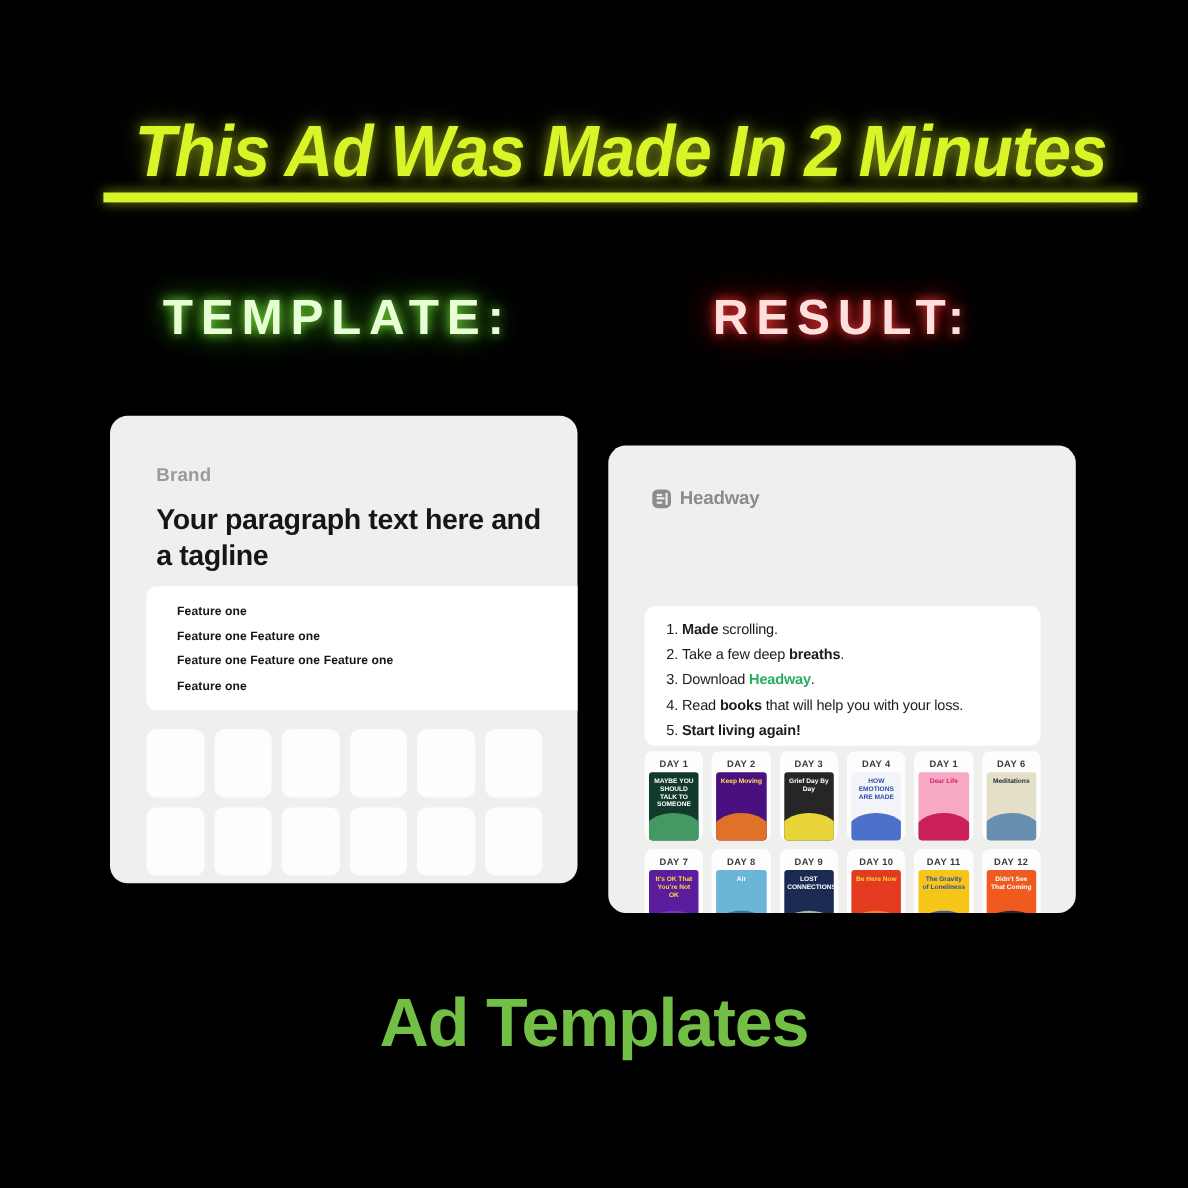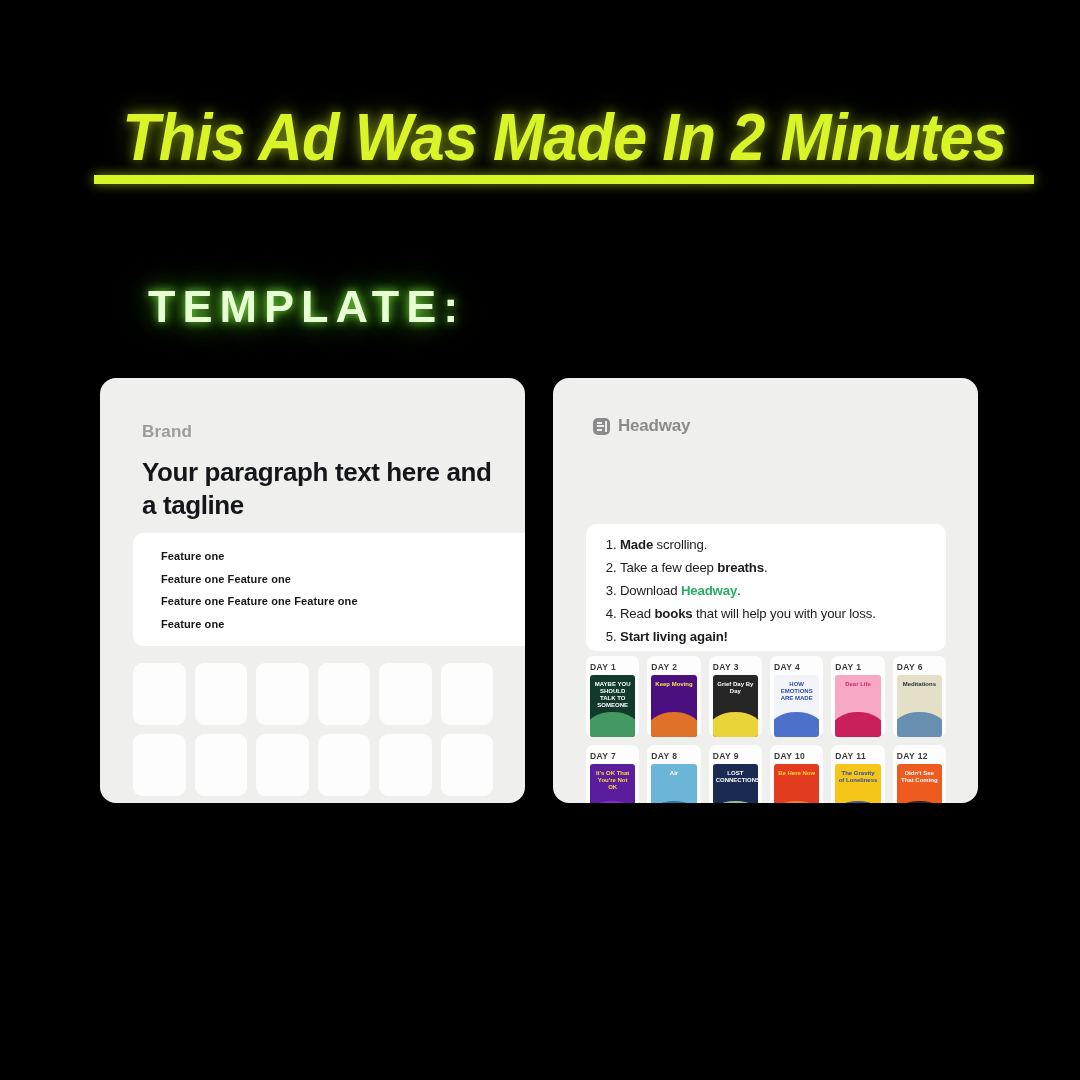--- a/index.html
+++ b/index.html
@@ -23,35 +23,35 @@
     text-shadow:0 0 12px rgba(217,245,40,.55),0 0 28px rgba(180,220,30,.35);
     white-space:nowrap;
     padding:0 4px;
   }
   .headline-underline{
     width:940px;height:9px;margin:4px auto 0;background:#d9f528;
     box-shadow:0 0 12px rgba(217,245,40,.6);
   }
 
   
-  .labels{position:absolute;top:281px;left:0;right:0;height:64px;text-align:center;}
+  .labels{position:absolute;top:263px;left:0;right:0;height:64px;text-align:center;}
   .label{
     position:absolute;top:0;font-size:45px;font-weight:bold;
     letter-spacing:7px;white-space:nowrap;
   }
   .label-template{left:148px;color:#e8ffd6;text-shadow:0 0 10px rgba(120,230,60,.95),0 0 26px rgba(90,200,40,.75),0 0 46px rgba(70,170,30,.5);}
   .label-result{left:648px;color:#ffdede;text-shadow:0 0 10px rgba(255,60,60,.95),0 0 26px rgba(220,20,20,.75),0 0 46px rgba(180,10,10,.5);}
 
   
   .card{
     position:absolute;top:378px;width:425px;height:425px;
     background:#efefee;border-radius:16px;overflow:hidden;
   }
   .card-left{left:100px;}
-  .card-right{left:553px;}
+  .card-right{left:553px;margin-top:27px;}
 
   
   .brand{
     position:absolute;left:42px;top:44px;
     font-size:17px;font-weight:bold;color:#9b9b9b;letter-spacing:.2px;
   }
   .tpl-head{
     position:absolute;left:42px;top:78px;width:350px;
     font-size:26px;font-weight:bold;color:#15161a;line-height:1.26;
     letter-spacing:-.4px;
@@ -104,21 +104,21 @@
   }
   .list-box li b{font-weight:bold;}
   .hw-green{color:#27ae60;font-weight:bold;}
 
   .books{
     position:absolute;left:33px;top:278px;width:360px;
     display:grid;grid-template-columns:repeat(6,1fr);gap:8px;
   }
   .book-cell{background:#fdfdfd;border-radius:7px;padding:4px 4px 0;}
   .day-label{
-    font-size:8.5px;font-weight:bold;color:#3a3a3a;
+    text-align:center;font-size:8.5px;font-weight:bold;color:#3a3a3a;
     letter-spacing:.4px;padding:2px 0 3px;
   }
   .cover{
     height:62px;border-radius:3px;position:relative;overflow:hidden;
   }
   .cover .ct{
     position:absolute;left:0;right:0;text-align:center;
     font-size:6px;font-weight:bold;line-height:1.15;padding:0 3px;
   }
 
@@ -133,20 +133,21 @@
 
 <div class="stage">
 
   <div class="headline-wrap">
     <div class="headline">This Ad Was Made In 2 Minutes</div>
     <div class="headline-underline"></div>
   </div>
 
   <div class="labels">
     <div class="label label-template">TEMPLATE:</div>
+    <div class="label label-result">RESULT:</div>
   </div>
 
   <div class="card card-left">
     <div class="brand">Brand</div>
     <div class="tpl-head">Your paragraph text here and a tagline</div>
     <div class="feature-box">
       <div class="f">Feature one</div>
       <div class="f">Feature one Feature one</div>
       <div class="f">Feature one Feature one Feature one</div>
       <div class="f">Feature one</div>
@@ -267,13 +268,14 @@
         <div class="book-cell">
           <div class="day-label">DAY 12</div>
           <div class="cover" style="background: rgb(239, 90, 30);">
             <div style="position: absolute; left: -10%; bottom: -18%; width: 120%; height: 58%; border-radius: 50% 50% 0px 0px; background: rgb(31, 31, 46); opacity: 0.9;"></div>
             <div class="ct" style="color: rgb(255, 255, 255); top: 6px;">Didn't See That Coming</div>
           </div>
         </div>
       </div>
   </div>
 
+  <div class="footer">Ad Templates</div>
 </div>
 
 </body></html>

